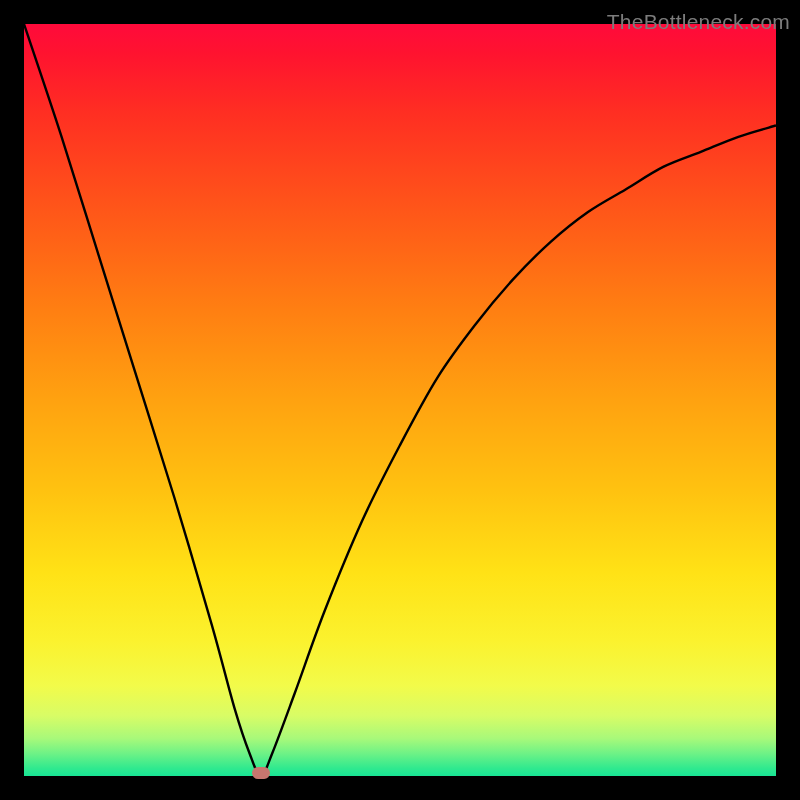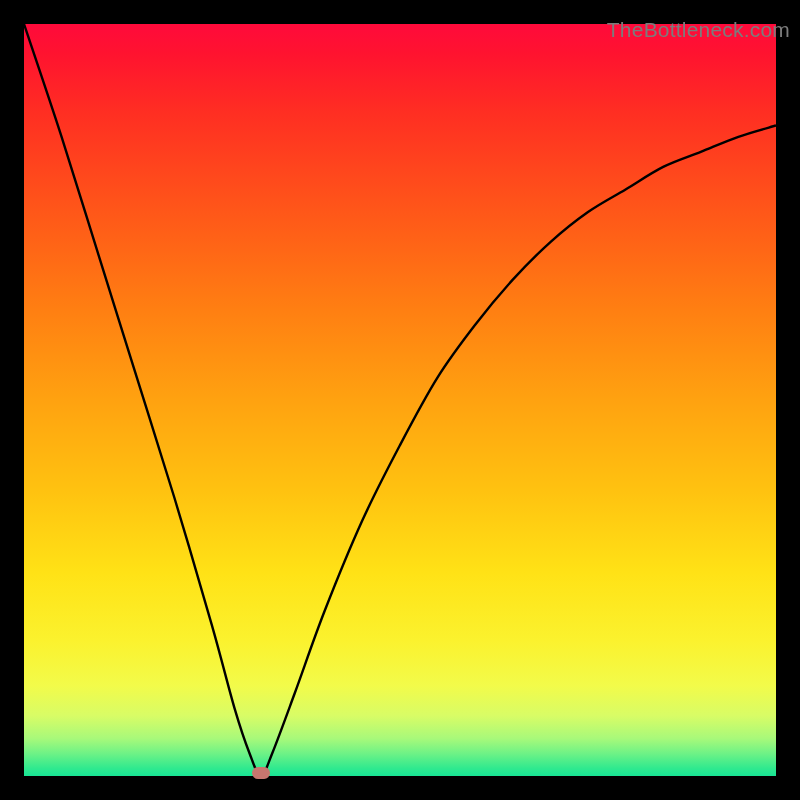--- a/index.html
+++ b/index.html
@@ -51,21 +51,21 @@
   }
   .minimum-marker {
     position: absolute;
     width: 18px;
     height: 12px;
     background: #c8766f;
     border-radius: 6px;
   }
   .watermark {
     position: absolute;
-    top: 18px;
+    top: 10px;
     right: 10px;
     color: #7c7c7c;
     font-size: 21px;
     font-weight: 500;
     letter-spacing: 0.2px;
     user-select: none;
   }
 </style>
 </head>
 <body>

